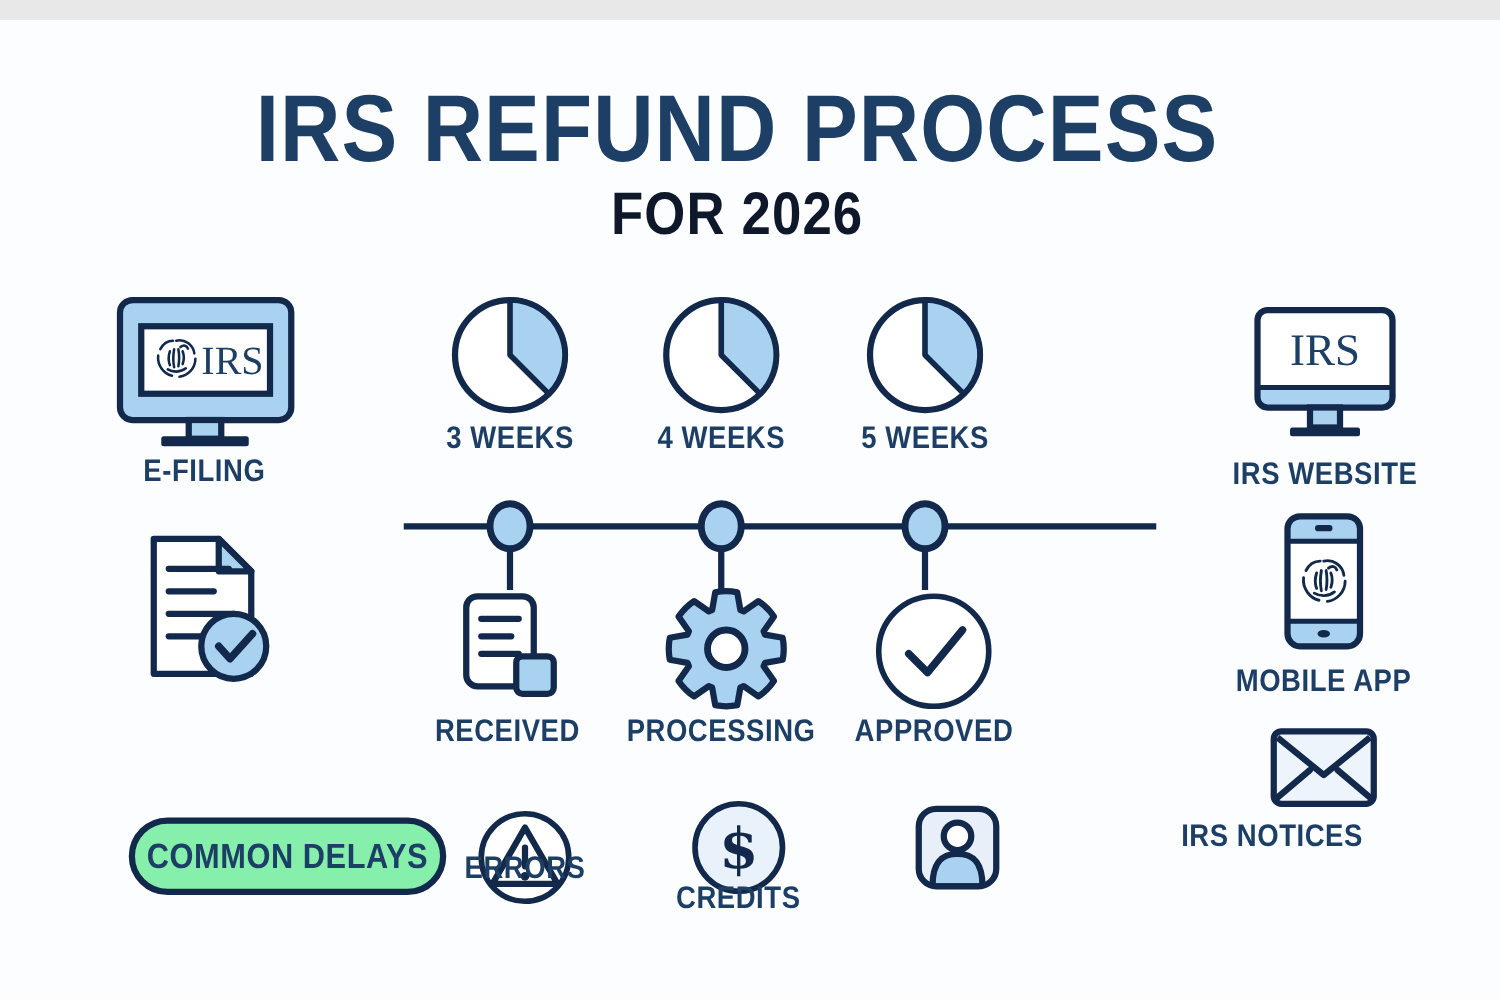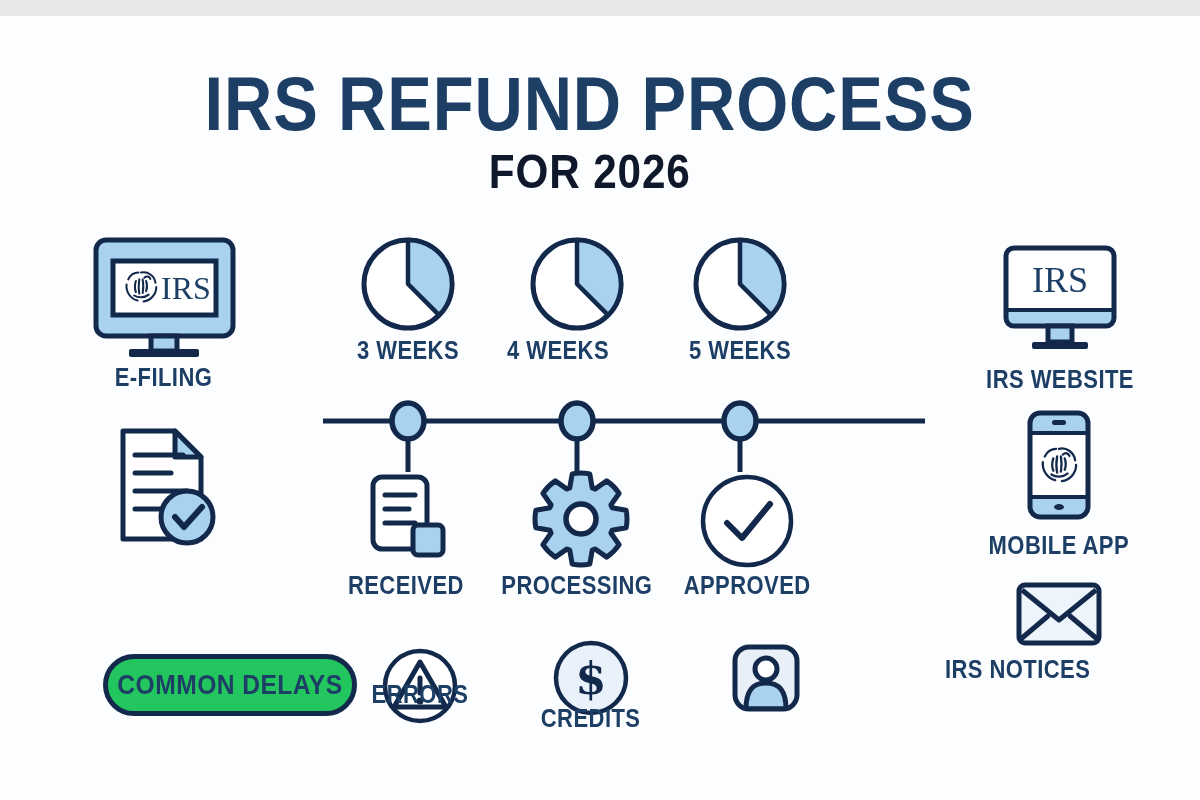--- a/index.html
+++ b/index.html
@@ -5,21 +5,21 @@
   html,body{margin:0;padding:0;}
   body{font-family:"Liberation Sans",sans-serif;background:#e8e8e8;}
   #frame{position:relative;width:1200px;height:792px;background:#fcfdfe;overflow:hidden;margin:16px auto;}
   .abs{position:absolute;}
   .lbl{position:absolute;text-align:center;color:#1d3f66;font-weight:bold;font-size:25px;line-height:28px;letter-spacing:.5px;white-space:nowrap;}
   .lbl>span{display:inline-block;transform:scaleX(.88);transform-origin:50% 50%;}
   #title{position:absolute;left:0;top:48px;width:1180px;text-align:center;color:#1d3f66;font-weight:bold;font-size:76px;line-height:80px;letter-spacing:1px;}
   #title>span{display:inline-block;transform:scaleX(.88);transform-origin:50% 50%;}
   #subtitle{position:absolute;left:0;top:130px;width:1180px;text-align:center;color:#0f172a;font-weight:bold;font-size:48px;line-height:52px;letter-spacing:1px;}
   #subtitle>span{display:inline-block;transform:scaleX(.88);transform-origin:50% 50%;}
-  #delays-pill{position:absolute;left:103px;top:638px;width:254px;height:62px;box-sizing:border-box;border:5px solid #12294b;border-radius:31px;background:#22c55e;display:flex;align-items:center;justify-content:center;color:#1d3f66;font-weight:bold;font-size:28px;letter-spacing:.5px;white-space:nowrap;}
+  #delays-pill{position:absolute;left:103px;top:638px;width:254px;height:62px;box-sizing:border-box;border:5px solid #12294b;border-radius:31px;background:#86efac;display:flex;align-items:center;justify-content:center;color:#1d3f66;font-weight:bold;font-size:28px;letter-spacing:.5px;white-space:nowrap;}
   #delays-pill>span{display:inline-block;transform:scaleX(.88);}
   svg{display:block;}
   .serif{font-family:"Liberation Serif",serif;}
 </style>
 </head>
 <body>
 
 <div id="frame">
 
   <svg width="0" height="0" style="position:absolute" aria-hidden="true">
@@ -73,21 +73,21 @@
   <svg class="abs" style="left:527px;top:218px" width="100" height="100" viewBox="0 0 100 100">
     <circle cx="50" cy="50" r="44" fill="#ffffff" stroke="#12294b" stroke-width="5"></circle>
     <path d="M50,50 L50,6 A44,44 0 0 1 81.1,81.1 Z" fill="#a9d2f0" stroke="#12294b" stroke-width="4.5" stroke-linejoin="round"></path>
   </svg>
   <svg class="abs" style="left:690px;top:218px" width="100" height="100" viewBox="0 0 100 100">
     <circle cx="50" cy="50" r="44" fill="#ffffff" stroke="#12294b" stroke-width="5"></circle>
     <path d="M50,50 L50,6 A44,44 0 0 1 81.1,81.1 Z" fill="#a9d2f0" stroke="#12294b" stroke-width="4.5" stroke-linejoin="round"></path>
   </svg>
   <div class="lbl" style="left:328px;top:320px;width:160px">
     <span>3 WEEKS</span></div>
-  <div class="lbl" style="left:478px;top:320px;width:160px">
+  <div class="lbl" style="left:497px;top:320px;width:160px">
     <span>4 WEEKS</span></div>
   <div class="lbl" style="left:660px;top:320px;width:160px">
     <span>5 WEEKS</span></div>
 
   <svg class="abs" style="left:318px;top:368px" width="615" height="92" viewBox="0 0 615 92">
     <line x1="5" y1="37" x2="607" y2="37" stroke="#12294b" stroke-width="5"></line>
     <g stroke="#12294b" stroke-width="5">
       <line x1="90" y1="56" x2="90" y2="88"></line>
       <line x1="259" y1="56" x2="259" y2="88"></line>
       <line x1="422" y1="56" x2="422" y2="88"></line>

